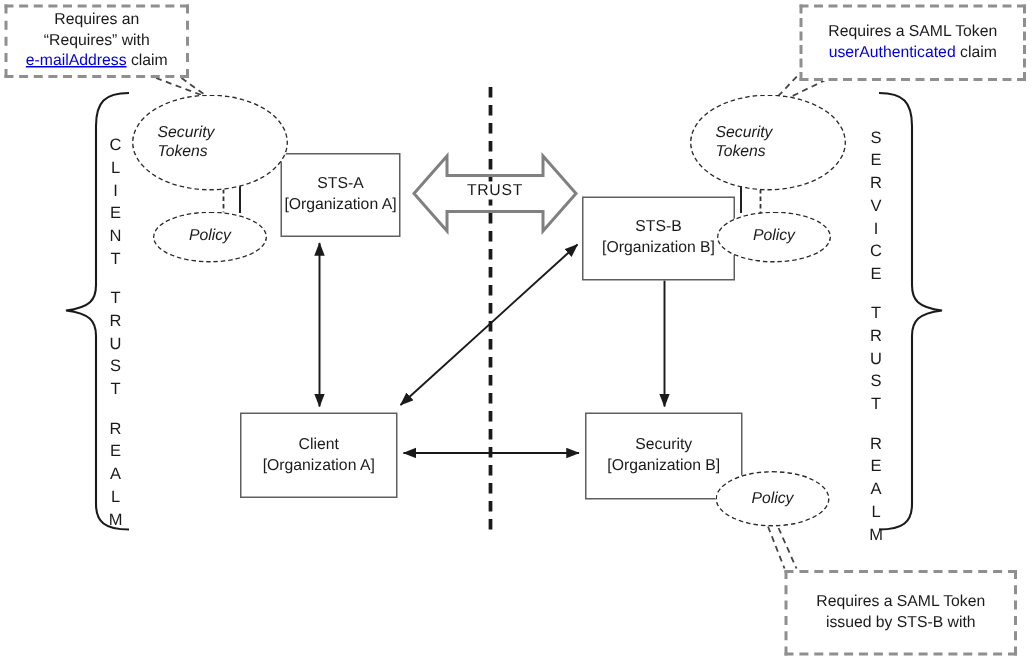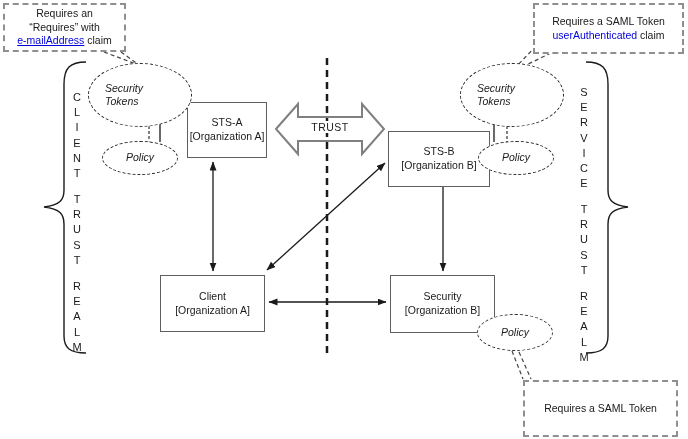--- a/index.html
+++ b/index.html
@@ -135,20 +135,21 @@
     <div><span class="claim" style="color: rgb(0, 0, 221); text-decoration: underline;">e-mailAddress</span><span> claim</span></div>
   </div>
 
   <div class="callout" style="left:533px; top:3px; width:151px; height:51px;">
     <div>Requires a SAML Token</div>
     <div><span class="claim" style="color: rgb(0, 0, 221);">userAuthenticated</span><span> claim</span></div>
   </div>
 
   <div class="callout" style="left:523px; top:380px; width:155px; height:57px;">
     <div>Requires a SAML Token</div>
+    <div>issued by STS-B with</div>
   </div>
 
   <div class="realm-col" style="left:69px; top:91px;">
     <div class="vword">CLIENT</div>
     <div class="vword">TRUST</div>
     <div class="vword">REALM</div>
   </div>
 
   <div class="realm-col" style="left:576px; top:86px;">
     <div class="vword">SERVICE</div>

